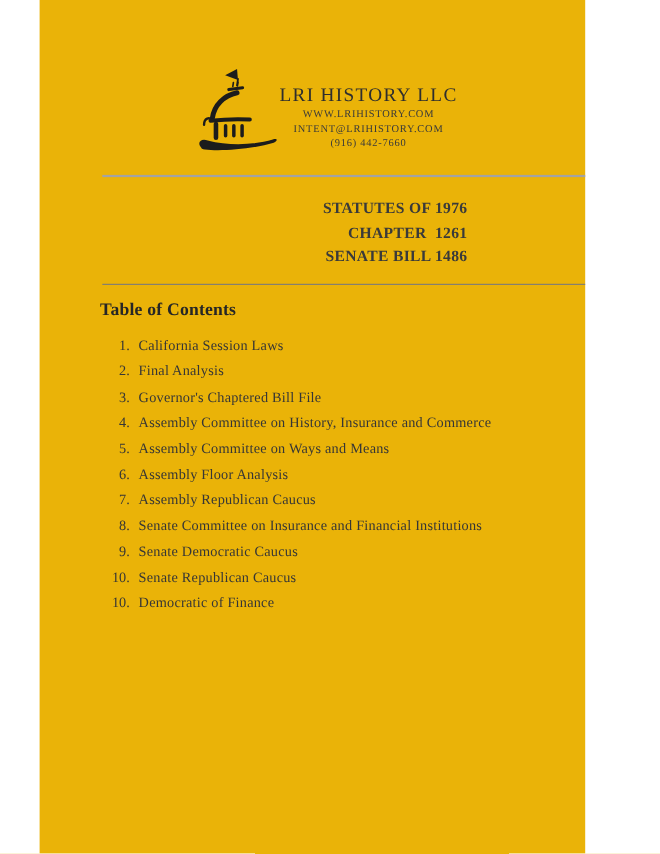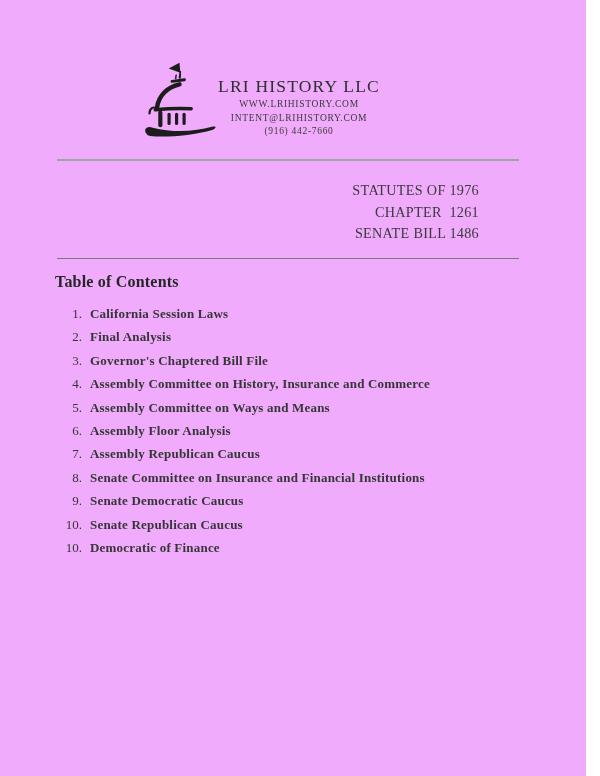--- a/index.html
+++ b/index.html
@@ -2,26 +2,27 @@
 <html><head>
 <meta charset="utf-8">
 <style>
   html, body {
     margin: 0;
     padding: 0;
     background: #ffffff;
   }
   .page {
     position: relative;
-    width: 586px;
+    width: 496px;
     height: 776px;
-    background: #f0abfc;
+    background: #eab308;
     font-family: "Liberation Serif", "DejaVu Serif", serif;
     color: #383838;
     overflow: hidden;
+    margin-left: 36px;
   }
 
   
   .logo-wrap {
     position: absolute;
     left: 140px;
     top: 61px;
     width: 84px;
     height: 80px;
   }
@@ -63,21 +64,21 @@
   
   .reference {
     position: absolute;
     right: 107px;
     top: 180px;
     text-align: right;
   }
   .ref-line {
     font-size: 14.2px;
     line-height: 21.5px;
-    font-weight: normal;
+    font-weight: bold;
     letter-spacing: 0.3px;
     color: #3a3a3a;
     white-space: pre; 
   }
 
   
   .toc-heading {
     position: absolute;
     left: 55px;
     top: 272px;
@@ -106,21 +107,20 @@
   }
   .toc-num {
     display: inline-block;
     width: 27px;
     text-align: right;
     flex: 0 0 27px;
   }
   .toc-label {
     margin-left: 8px;
     letter-spacing: 0.2px;
-    font-weight: bold;
   }
 </style>
 </head>
 <body>
 
 <div class="page">
 
   <div class="logo-wrap">
     <svg viewBox="0 0 100 96" xmlns="http://www.w3.org/2000/svg" aria-hidden="true">
       <g stroke="#1c1c1c" fill="none" stroke-linecap="round">

